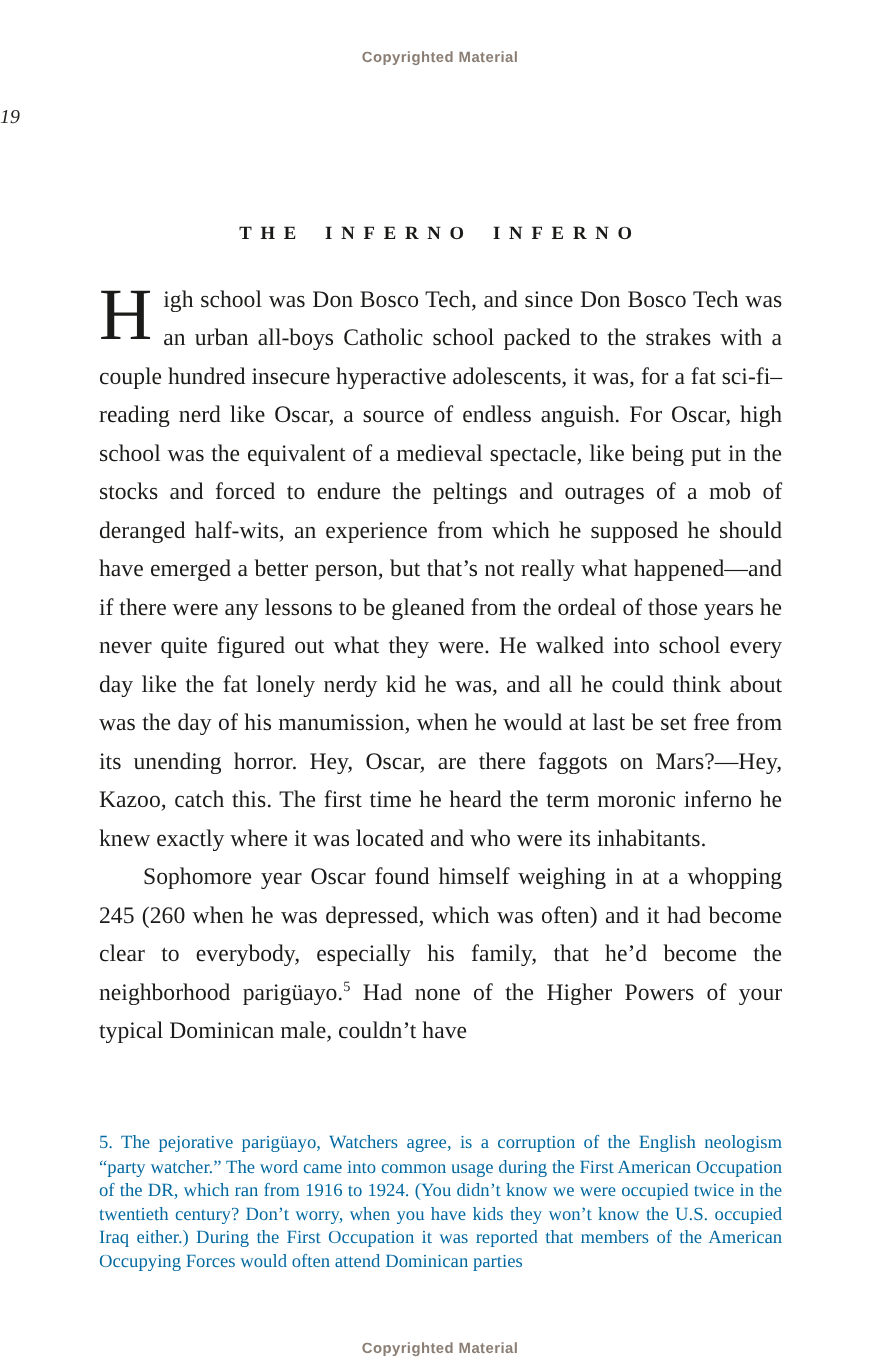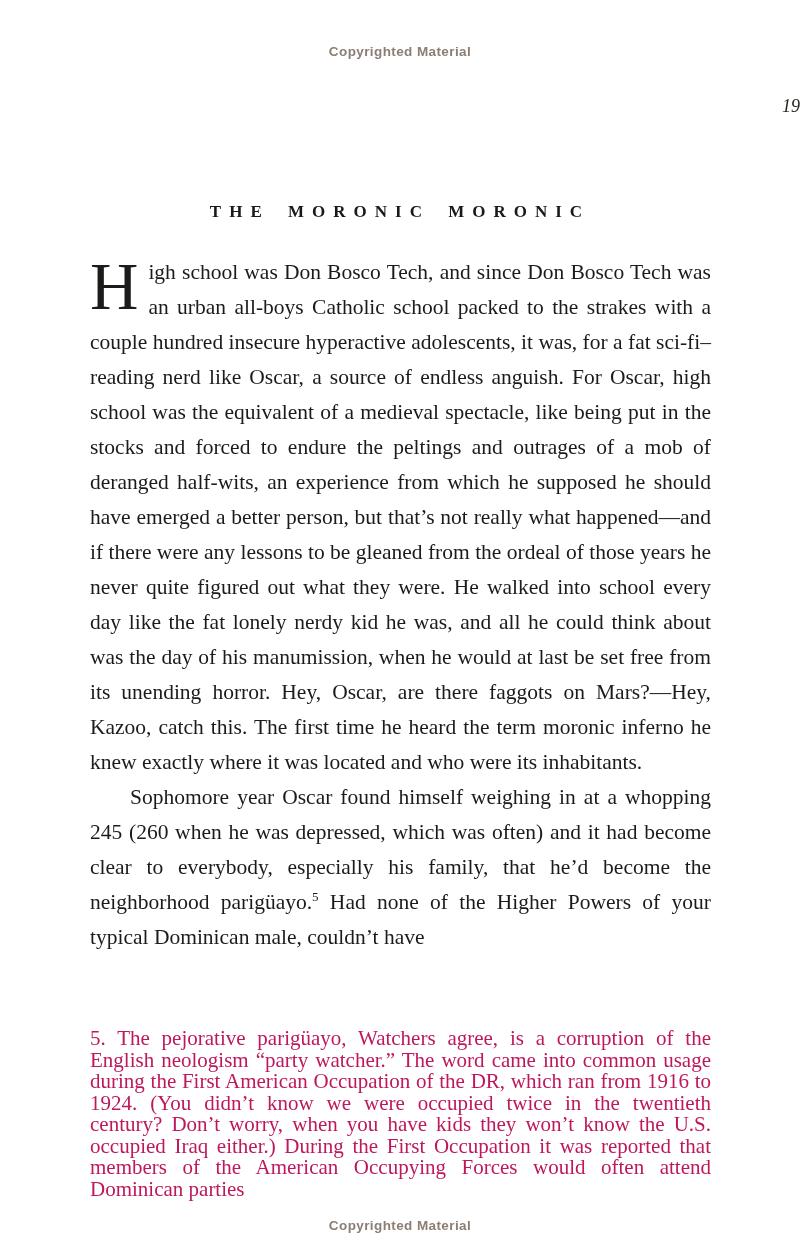--- a/index.html
+++ b/index.html
@@ -22,25 +22,24 @@
     font-size: 13.5px;
     font-weight: bold;
     letter-spacing: 0.4px;
     color: #8b7e74;
   }
   .copyright.top { top: 28px; }
   .copyright.bottom { top: 1202px; }
   .page-number {
     position: absolute;
     top: 80px; left: 0; right: 0;
-    text-align: right;
+    text-align: left;
     font-style: italic;
     font-size: 18px;
     color: #24241f;
-    padding-left: 18px;
   }
   .chapter-title {
     position: absolute;
     top: 186px; left: 0; right: 0;
     text-align: center;
     font-size: 17px;
     font-weight: bold;
     letter-spacing: 8px;
     word-spacing: 6px;
     color: #191917;
@@ -68,36 +67,36 @@
   .fn-ref {
     font-size: 13px;
     vertical-align: super;
     line-height: 0;
   }
   .footnote {
     position: absolute;
     top: 1012px;
     left: 90px;
     width: 621px;
-    font-size: 21px;
+    font-size: 17px;
     line-height: 21.5px;
     text-align: justify;
-    color: #be185d;
+    color: #0369a1;
   }
 </style>
 </head>
 <body>
 
 <div class="book-page">
 
   <div class="copyright top">Copyrighted Material</div>
 
   <div class="page-number">19</div>
 
-  <div class="chapter-title">THE MORONIC MORONIC</div>
+  <div class="chapter-title">THE INFERNO INFERNO</div>
 
   <div class="main-text">
     <p class="para para1"><span class="dropcap">H</span><span>igh school was Don Bosco Tech, and since Don Bosco Tech was an urban all-boys Catholic school packed to the strakes with a couple hundred insecure hyperactive adolescents, it was, for a fat sci-fi–reading nerd like Oscar, a source of endless anguish. For Oscar, high school was the equivalent of a medieval spectacle, like being put in the stocks and forced to endure the peltings and outrages of a mob of deranged half-wits, an experience from which he supposed he should have emerged a better person, but that’s not really what happened—and if there were any lessons to be gleaned from the ordeal of those years he never quite figured out what they were. He walked into school every day like the fat lonely nerdy kid he was, and all he could think about was the day of his manumission, when he would at last be set free from its unending horror. Hey, Oscar, are there faggots on Mars?—Hey, Kazoo, catch </span><span class="italic">this</span><span>. The first time he heard the term </span><span class="italic">moronic inferno</span><span> he knew exactly where it was located and who were its inhabitants.</span></p>
     <p class="para para2"><span>Sophomore year Oscar found himself weighing in at a whopping 245 (260 when he was depressed, which was often) and it had become clear to everybody, especially his family, that he’d become the neighborhood </span><span class="italic">parigüayo</span><span>.</span><sup class="fn-ref">5</sup><span> Had none of the Higher Powers of your typical Dominican male, couldn’t have</span></p>
   </div>
 
   <div class="footnote"><span>5. The pejorative </span><span class="italic">parigüayo</span><span>, Watchers agree, is a corruption of the English neologism “party watcher.” The word came into common usage during the First American Occupation of the DR, which ran from 1916 to 1924. (You didn’t know we were occupied twice in the twentieth century? Don’t worry, when you have kids they won’t know the U.S. occupied Iraq either.) During the First Occupation it was reported that members of the American Occupying Forces would often attend Dominican parties</span></div>
 
   <div class="copyright bottom">Copyrighted Material</div>
 

